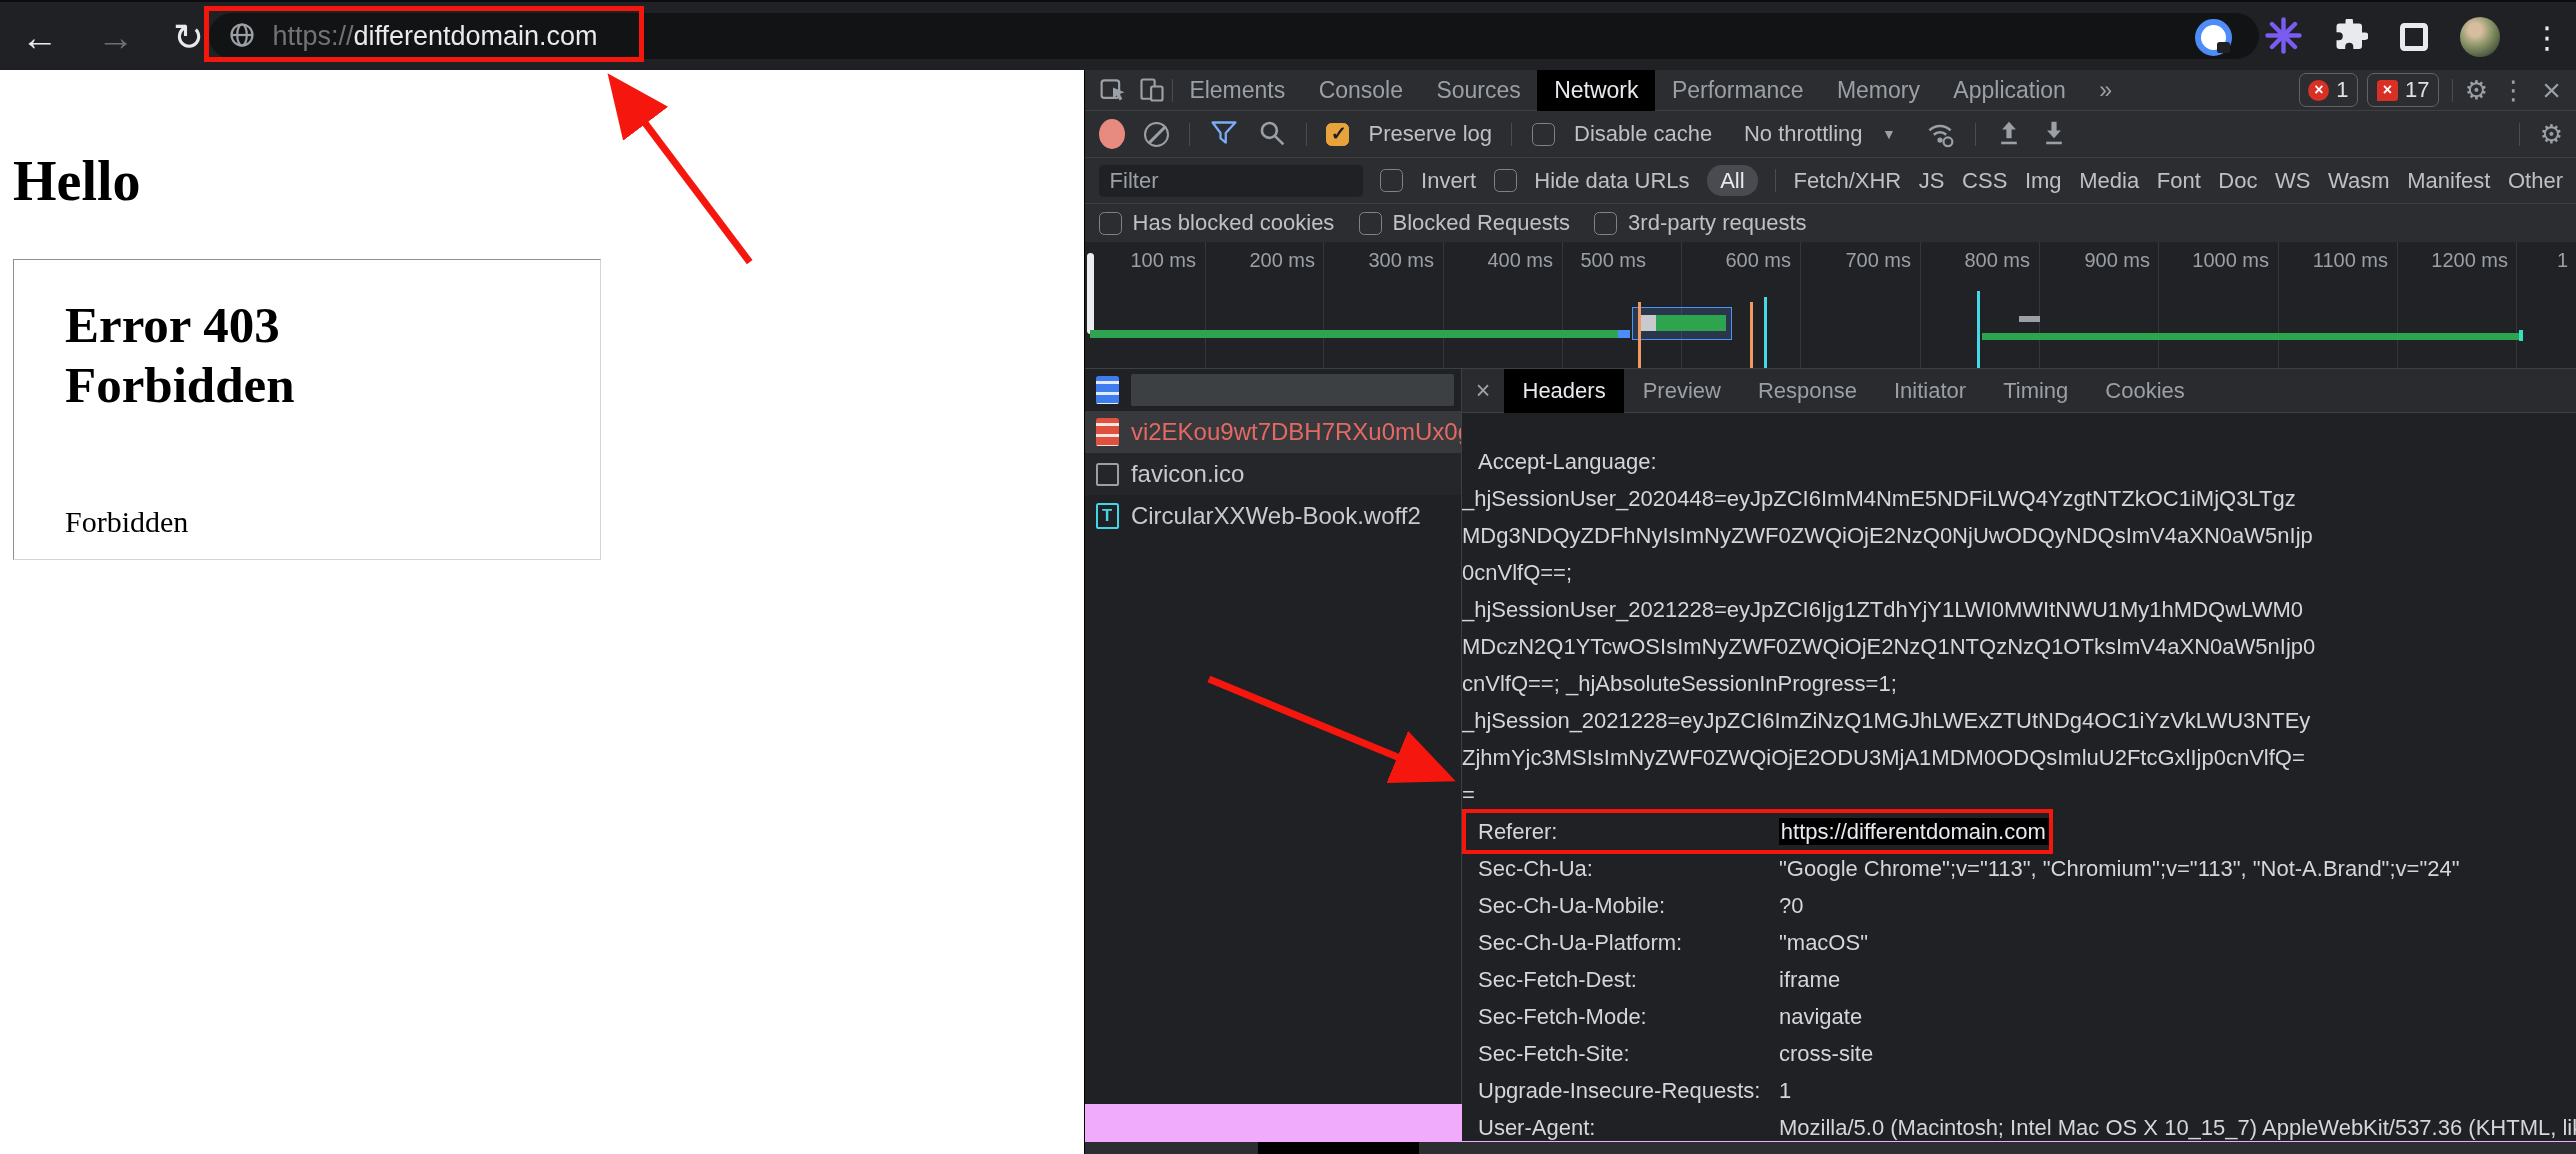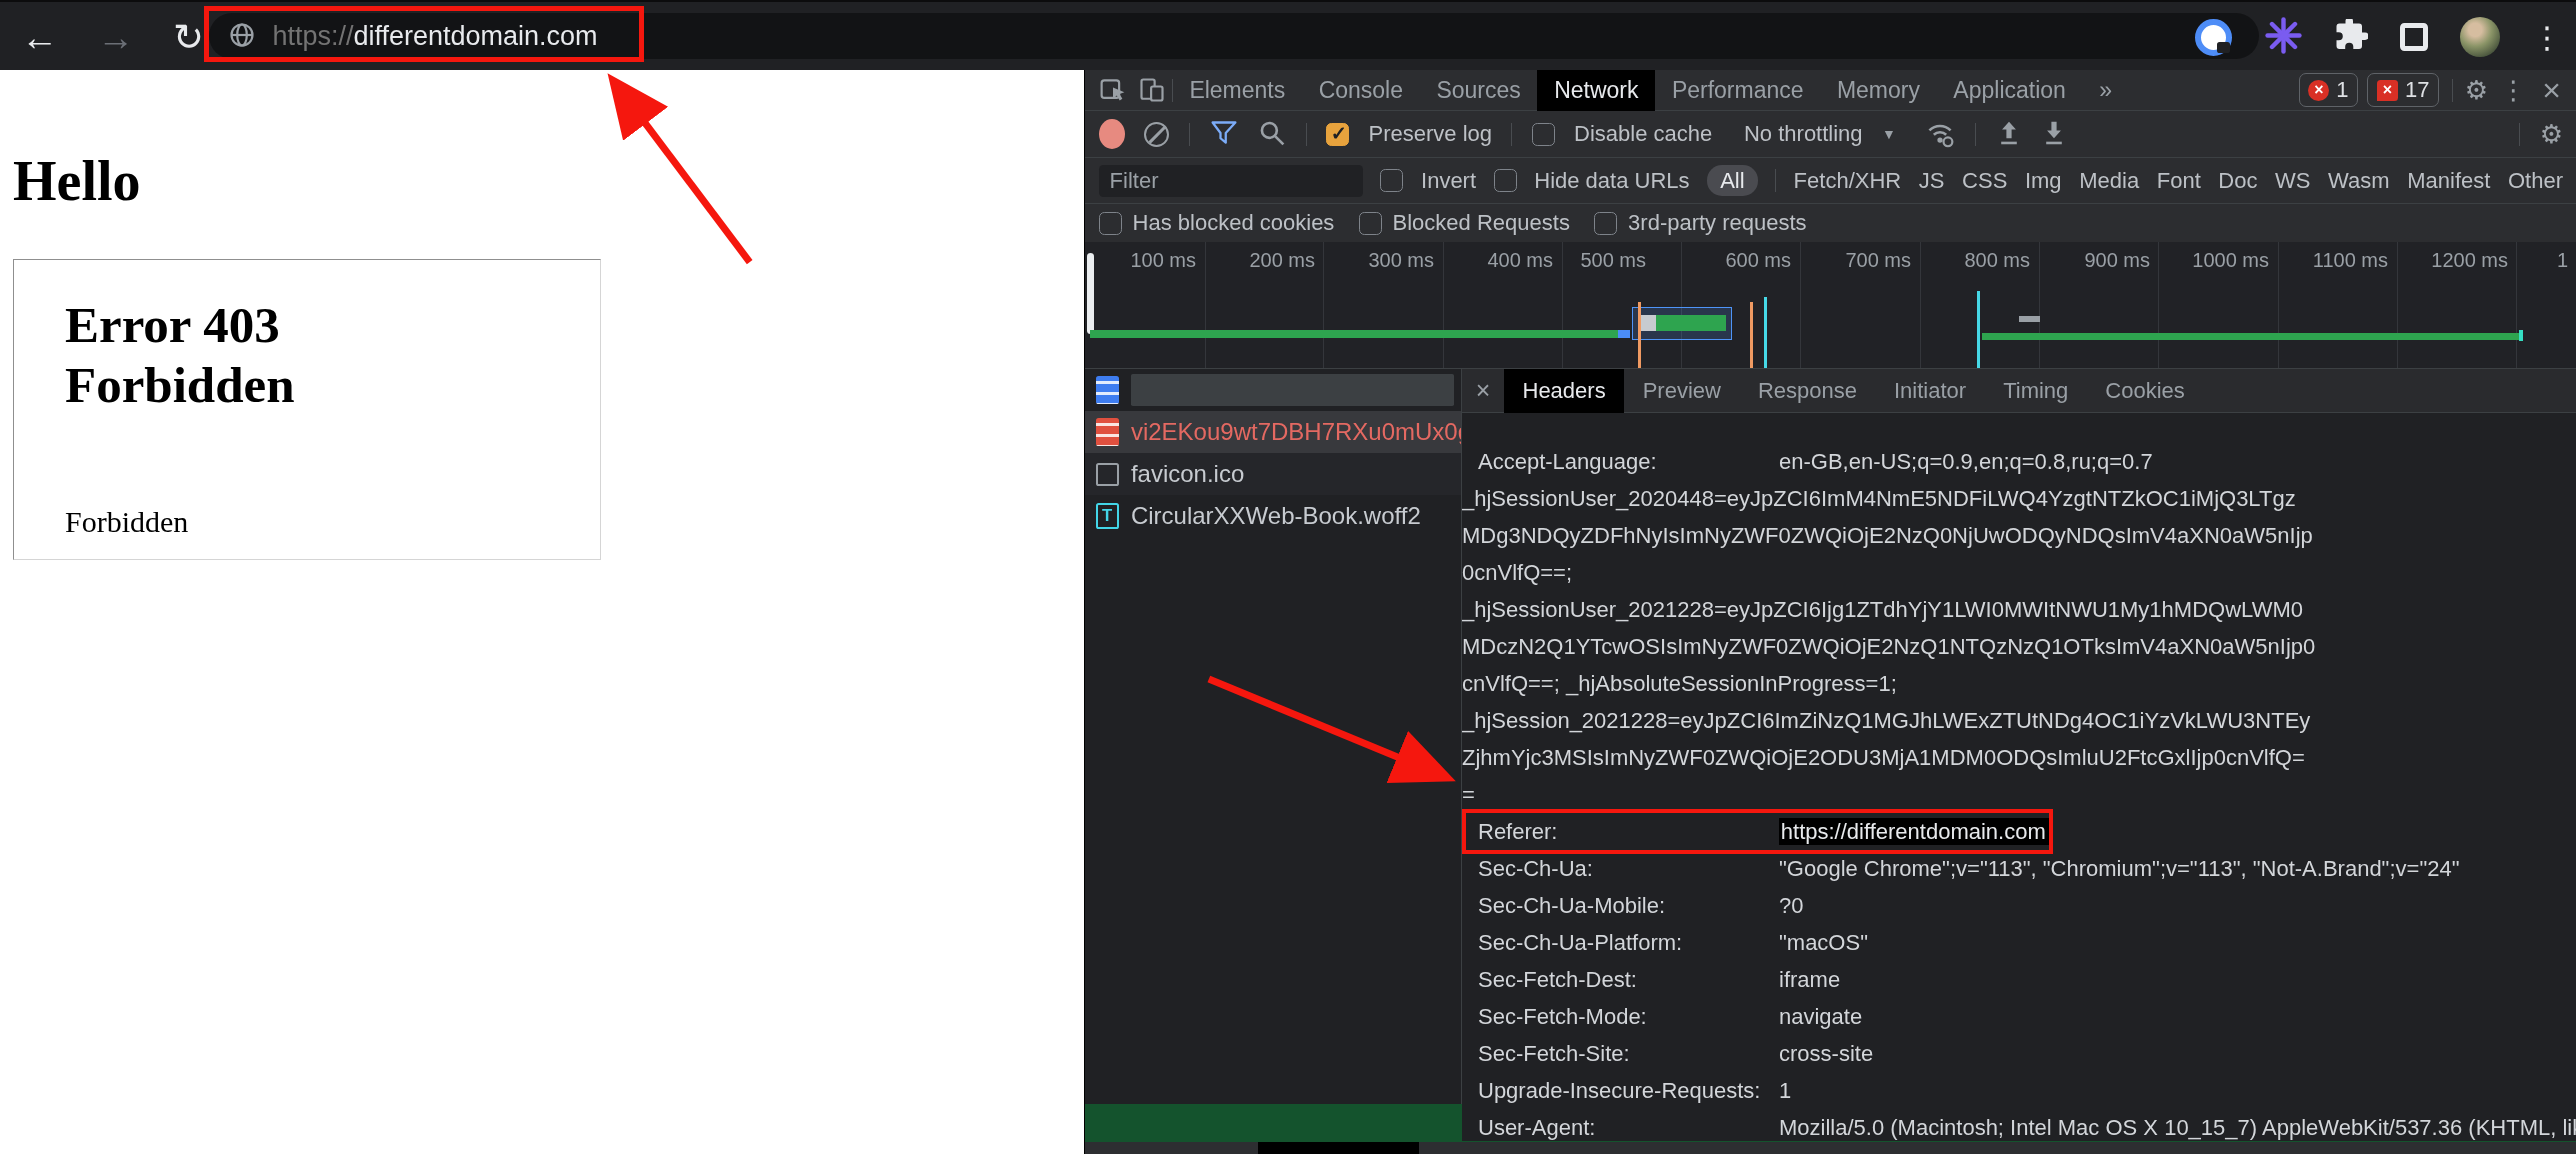--- a/index.html
+++ b/index.html
@@ -34,21 +34,21 @@
               border:1.8px solid; border-color:#8f8f8f #d5d5d5 #d5d5d5 #8f8f8f; }
   .frame-h1 { position:absolute; left:51px; top:35px; font-family:"Liberation Serif", serif;
               font-weight:bold; font-size:51px; line-height:60px; color:#000; }
   .frame-p { position:absolute; left:51px; top:245px; font-family:"Liberation Serif", serif; font-size:30px; color:#000; }
 
   
   #annot { position:absolute; left:0; top:0; width:2576px; height:1154px; z-index:40; pointer-events:none; }
 
   
   #devtools { position:absolute; left:1084px; top:70px; width:1492px; height:1084px;
-              background:#14532d; border-left:1.8px solid #000; color:#bdc1c6; }
+              background:#f0abfc; border-left:1.8px solid #000; color:#bdc1c6; }
   .bar { background:#2c2d30; border-bottom:0.9px solid #3c4043; display:flex; align-items:center; }
   .vdiv { width:0.9px; height:23px; background:#494c50; }
 
   .dt-tabbar { position:absolute; left:0; top:0; width:1492px; height:41px; padding-left:8.8px; }
   .dt-tab { height:41px; line-height:41px; padding:0 16.7px; font-size:23px; color:#9aa0a6; white-space:nowrap; }
   .dt-tab.active { background:#000; color:#e8eaed; }
   .tab-ico { display:flex; align-items:center; justify-content:center; width:39px; height:41px; }
   .badge-wrap { display:flex; align-items:center; gap:7px; border:0.9px solid #5f6368; border-radius:7px;
                 padding:2.6px 8.8px; font-size:22px; color:#dfe1e5; }
   .err-circ { width:21px; height:21px; border-radius:50%; background:#d93025; color:#fff; font-size:16px;
@@ -365,23 +365,20 @@
         <span class="det-tab active">Headers</span>
         <span class="det-tab">Preview</span>
         <span class="det-tab">Response</span>
         <span class="det-tab">Initiator</span>
         <span class="det-tab">Timing</span>
         <span class="det-tab">Cookies</span>
       </div>
       <div class="det-body">
         <div class="hrow">
           <div class="hlabel">Accept-Language:</div>
-          <div class="hlines">
-              <div>en-GB,en-US;q=0.9,en;q=0.8,ru;q=0.7</div>
-            </div>
         </div>
         <div class="hrow">
           <div class="hlines">
             <div>_hjSessionUser_2020448=eyJpZCI6ImM4NmE5NDFiLWQ4YzgtNTZkOC1iMjQ3LTgz</div>
             <div>MDg3NDQyZDFhNyIsImNyZWF0ZWQiOjE2NzQ0NjUwODQyNDQsImV4aXN0aW5nIjp</div>
             <div>0cnVlfQ==;</div>
             <div>_hjSessionUser_2021228=eyJpZCI6Ijg1ZTdhYjY1LWI0MWItNWU1My1hMDQwLWM0</div>
             <div>MDczN2Q1YTcwOSIsImNyZWF0ZWQiOjE2NzQ1NTQzNzQ1OTksImV4aXN0aW5nIjp0</div>
             <div>cnVlfQ==; _hjAbsoluteSessionInProgress=1;</div>
             <div>_hjSession_2021228=eyJpZCI6ImZiNzQ1MGJhLWExZTUtNDg4OC1iYzVkLWU3NTEy</div>

